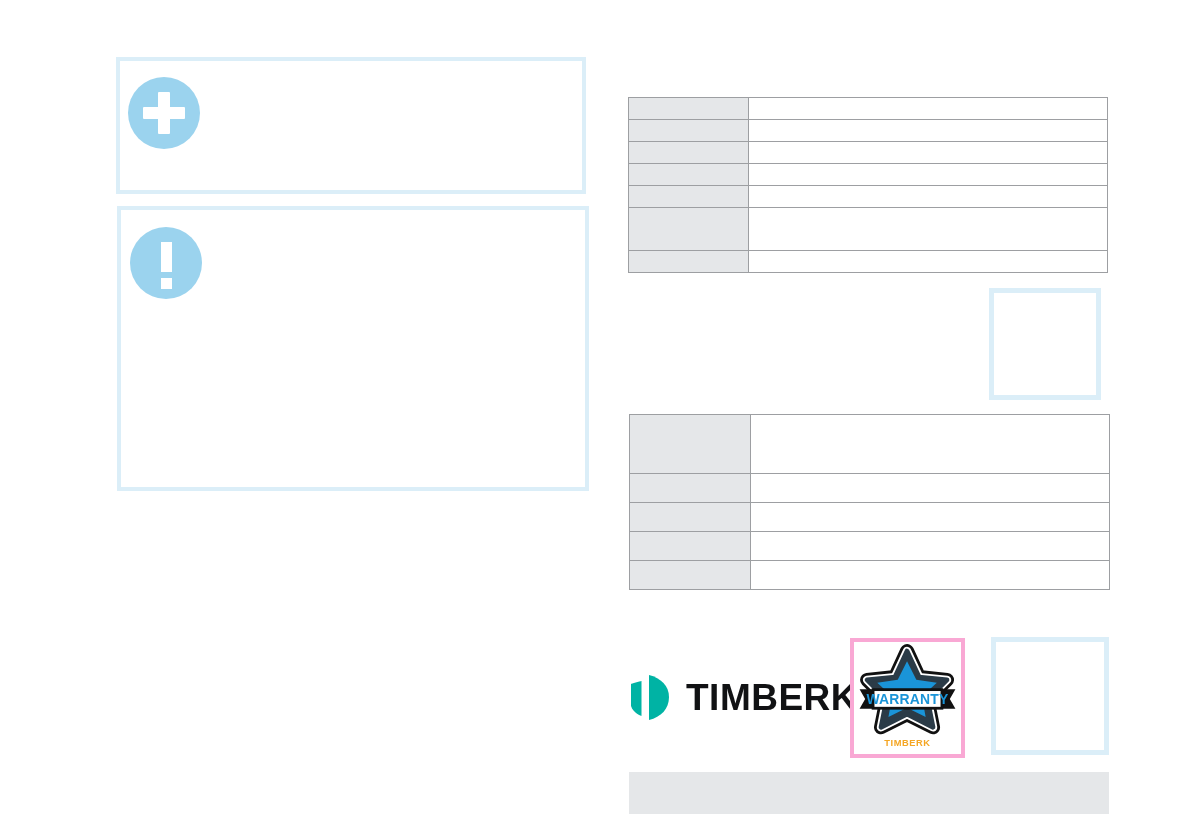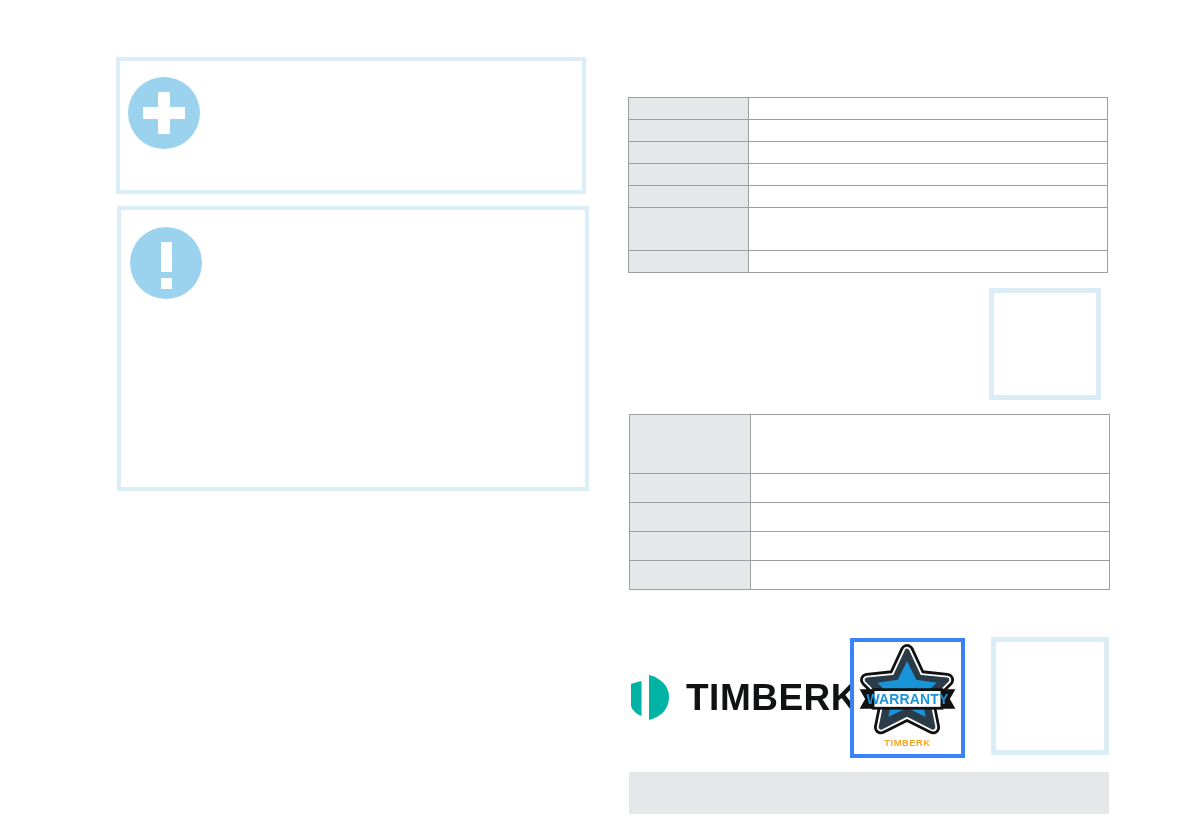--- a/index.html
+++ b/index.html
@@ -85,21 +85,21 @@
   .frame-box {
     border: 5px solid #dbeef8;
     background: #ffffff;
   }
   #qr-box-top     { left: 989px; top: 288px; width: 112px; height: 112px; }
   #qr-box-bottom  { left: 991px; top: 637px; width: 118px; height: 118px; }
 
   
   #warranty-box {
     left: 850px; top: 638px; width: 115px; height: 120px;
-    border: 4px solid #3b82f6;
+    border: 4px solid #f9a8d4;
     background: #ffffff;
   }
   #warranty-badge-svg { display: block; width: 100%; height: 100%; }
 
   
   #brand-logo {
     left: 628px; top: 668px; width: 192px; height: 58px;
     display: flex; align-items: center; gap: 14px;
   }
   #brand-mark { width: 44px; height: 50px; display:block; flex: none; }

